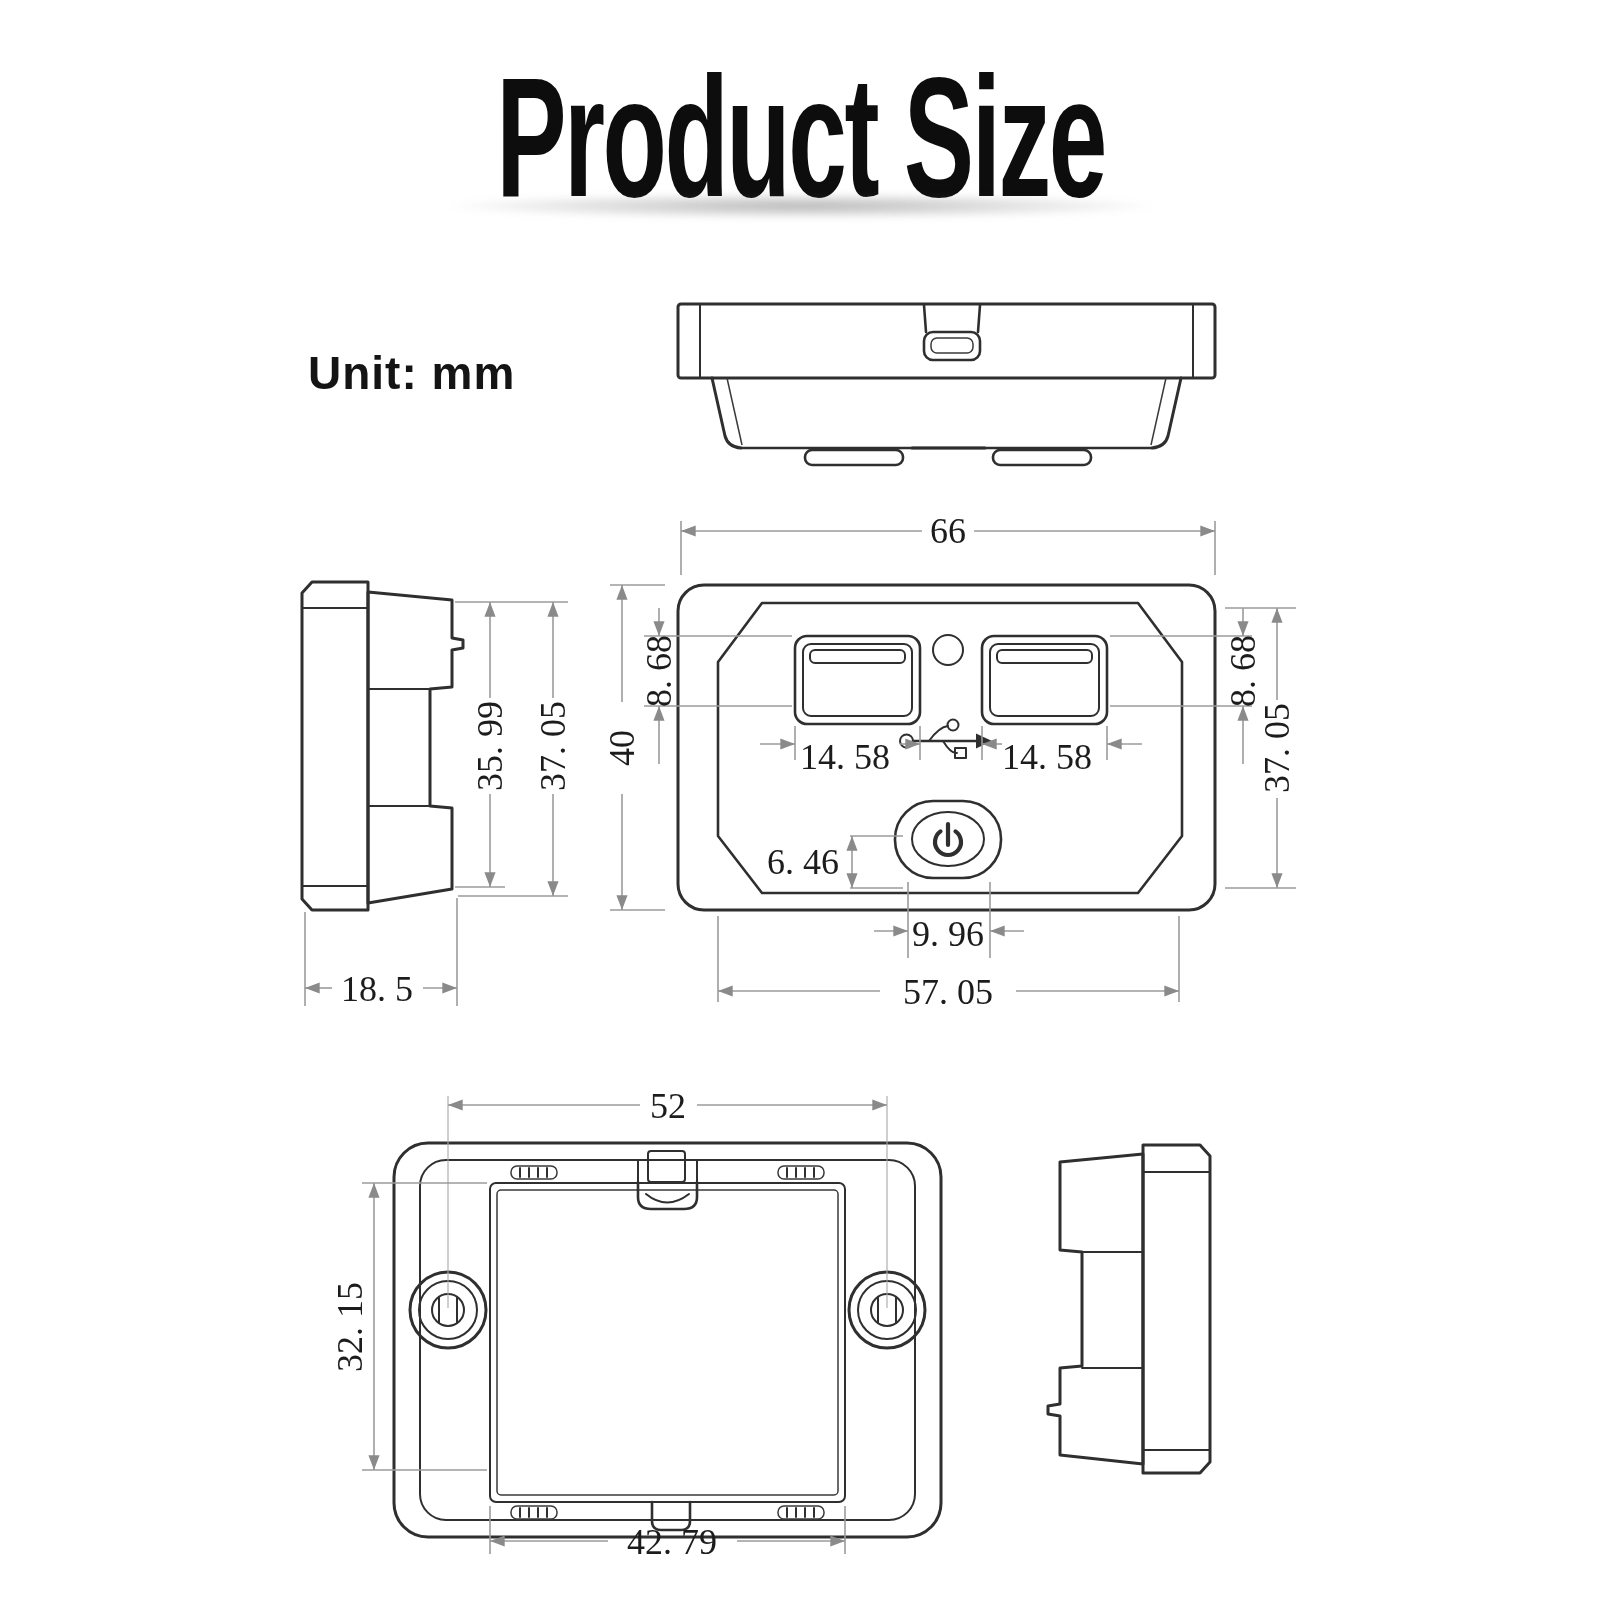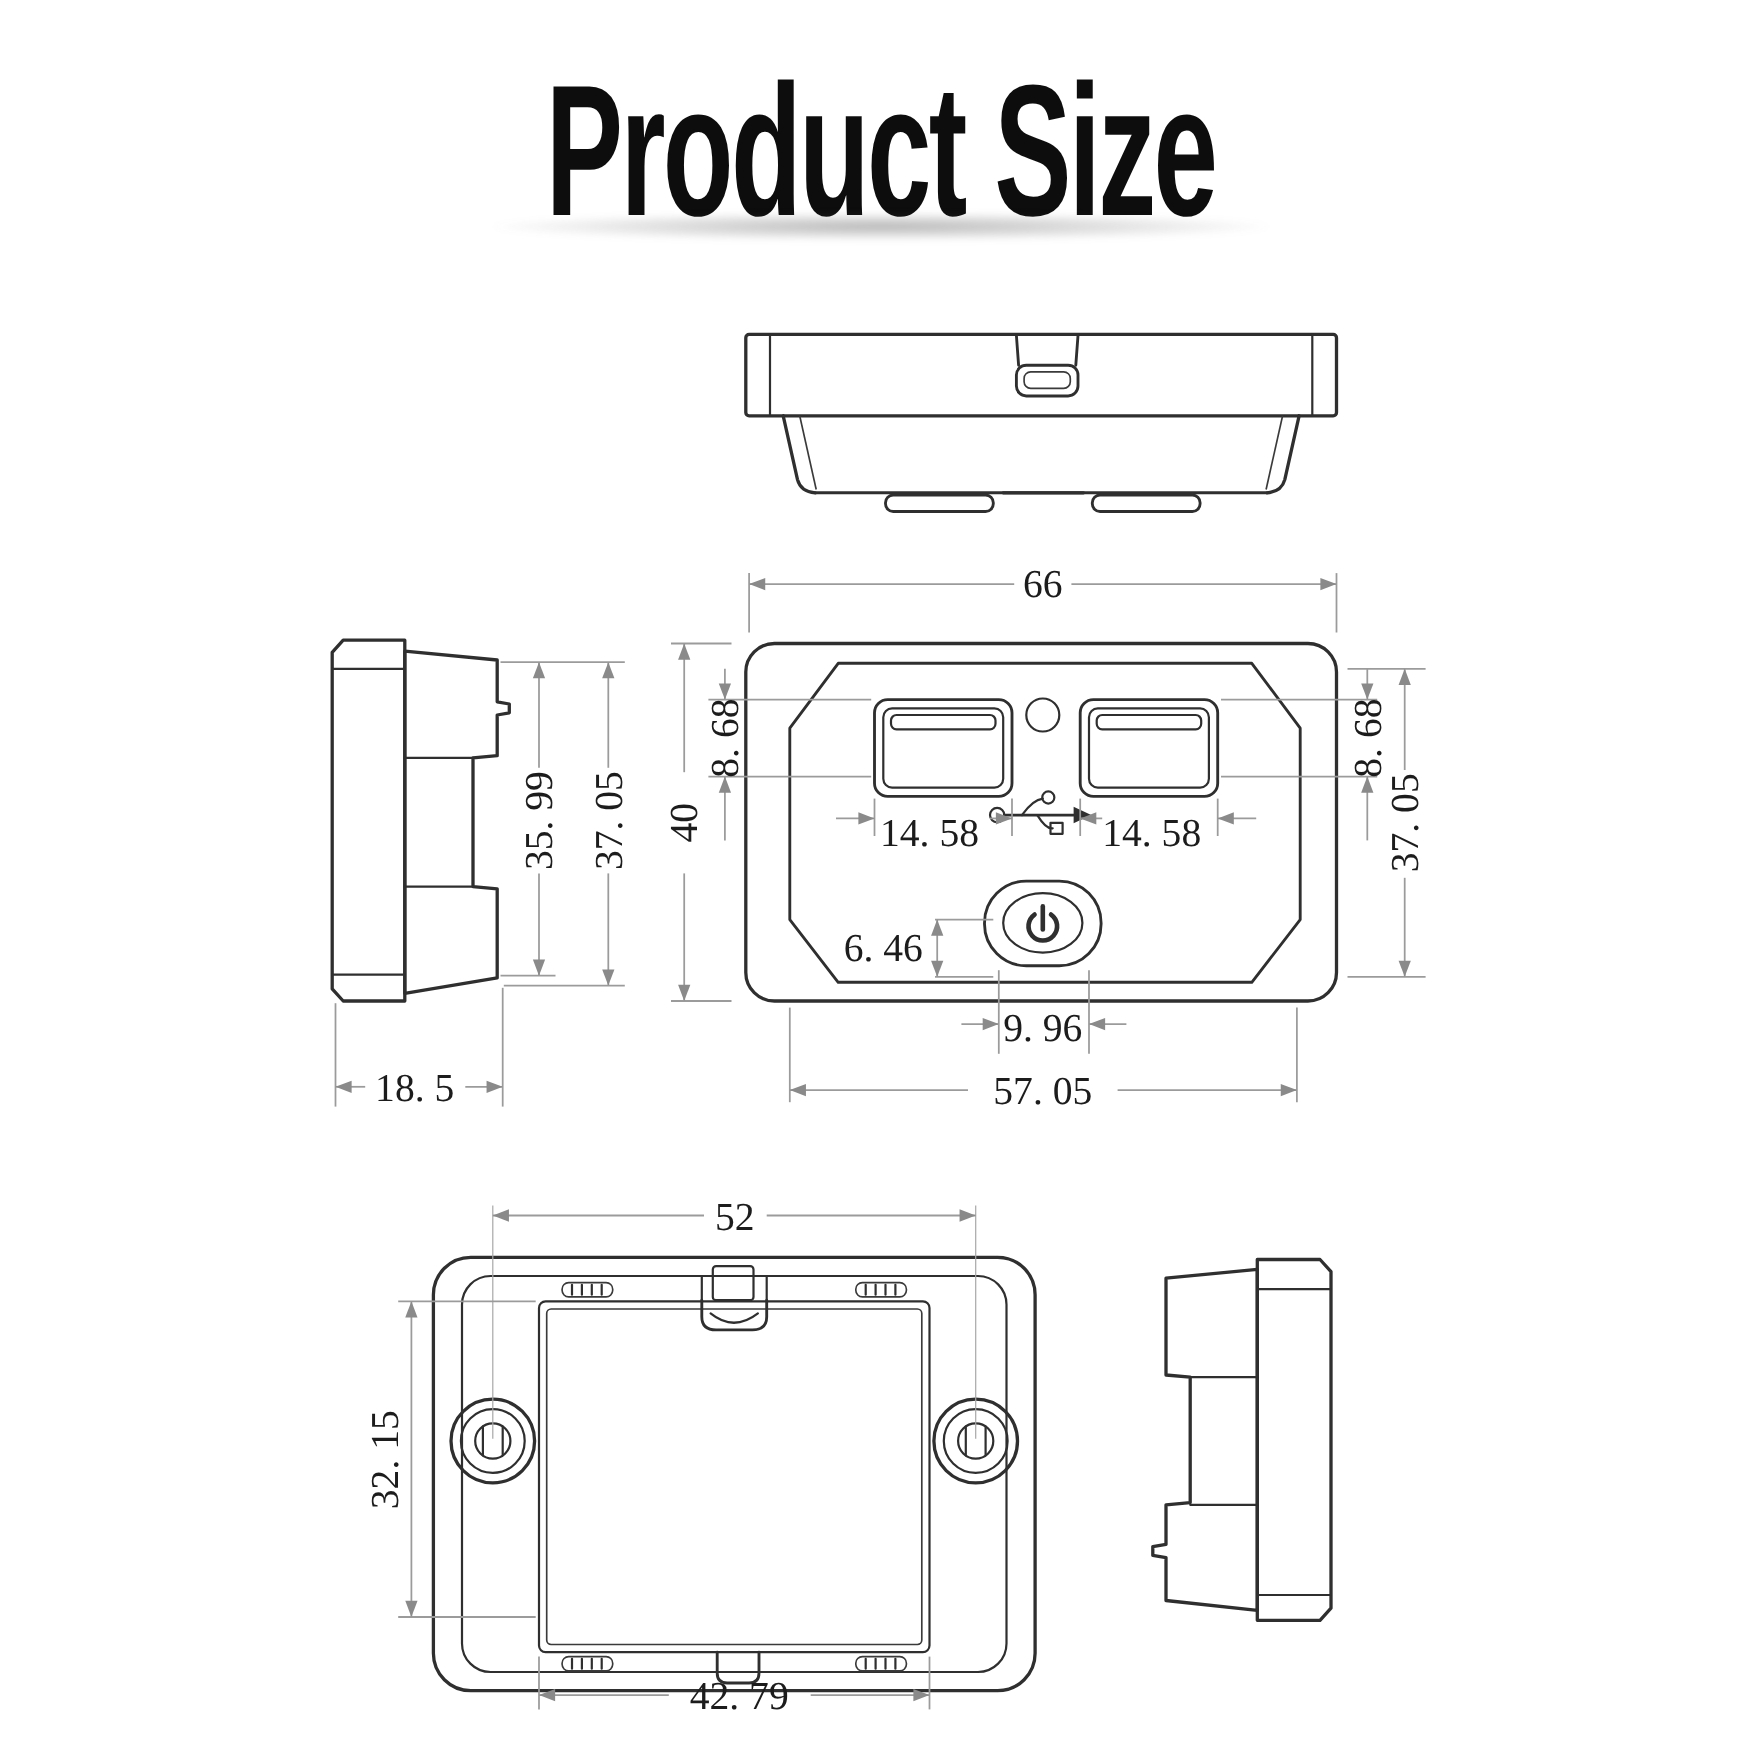--- a/index.html
+++ b/index.html
@@ -23,20 +23,21 @@
   .dt{font-family:"Liberation Serif",serif;font-size:36px;fill:#1c1c1c;}
   .glyph{fill:none;stroke:#2f2f2f;stroke-width:4.2;stroke-linecap:round;}
 </style>
 </head>
 <body>
 
 <div id="canvas">
 
   <div class="title">Product Size</div>
   <div class="title-shadow"></div>
+  <div class="unit">Unit: mm</div>
 
   <svg width="1601" height="1601" viewBox="0 0 1601 1601">
     <defs>
       <marker id="arr" viewBox="0 0 12 12" refX="11" refY="6" markerWidth="11" markerHeight="11" orient="auto-start-reverse">
         <path d="M1,2.2 L11,6 L1,9.8 Z" fill="#8a8a8a"></path>
       </marker>
     </defs>
 
     <g>
       <rect class="p3" x="678" y="304" width="537" height="74" rx="3"></rect>

